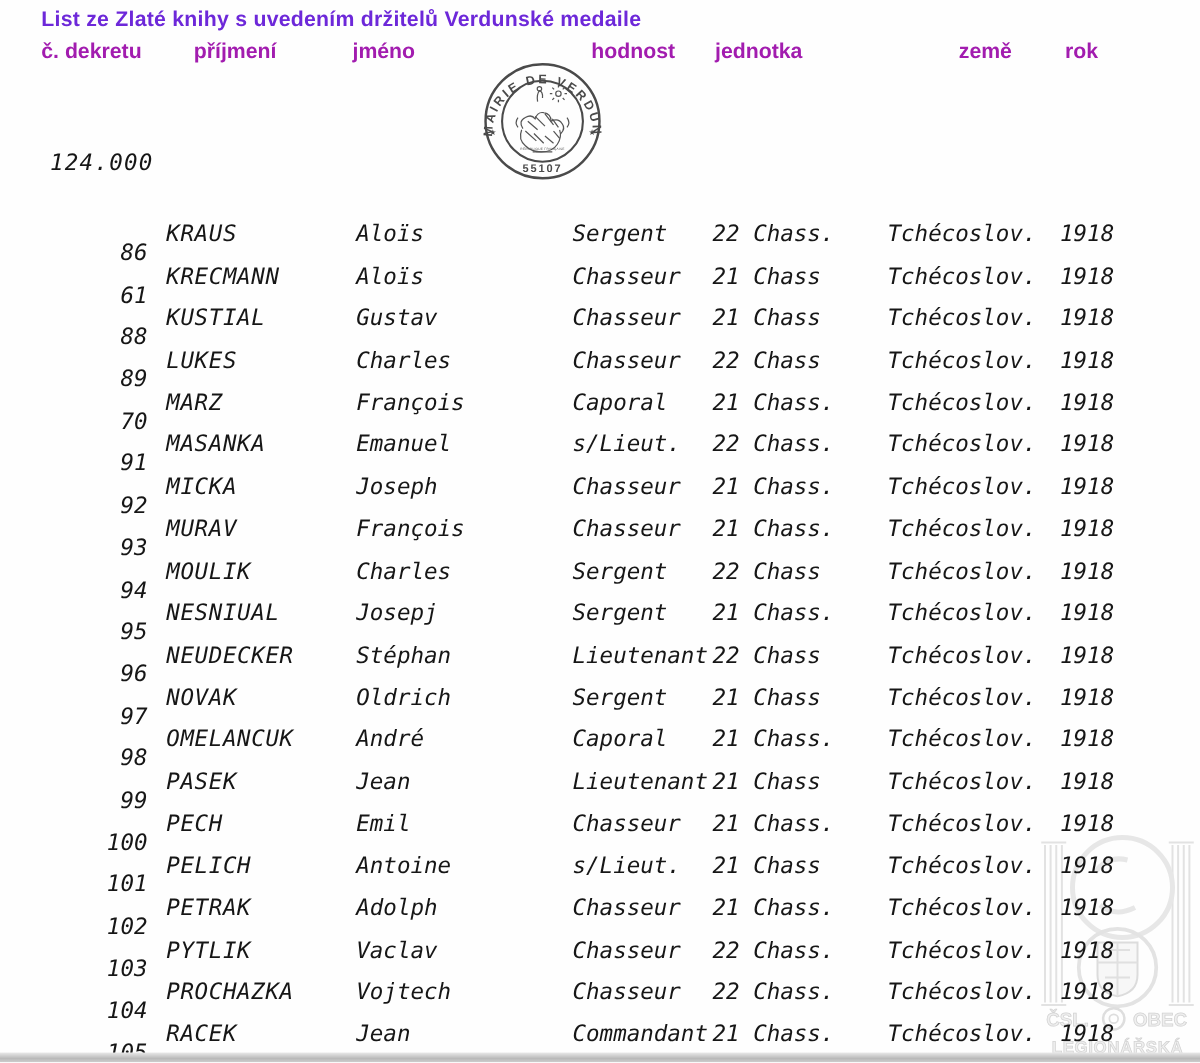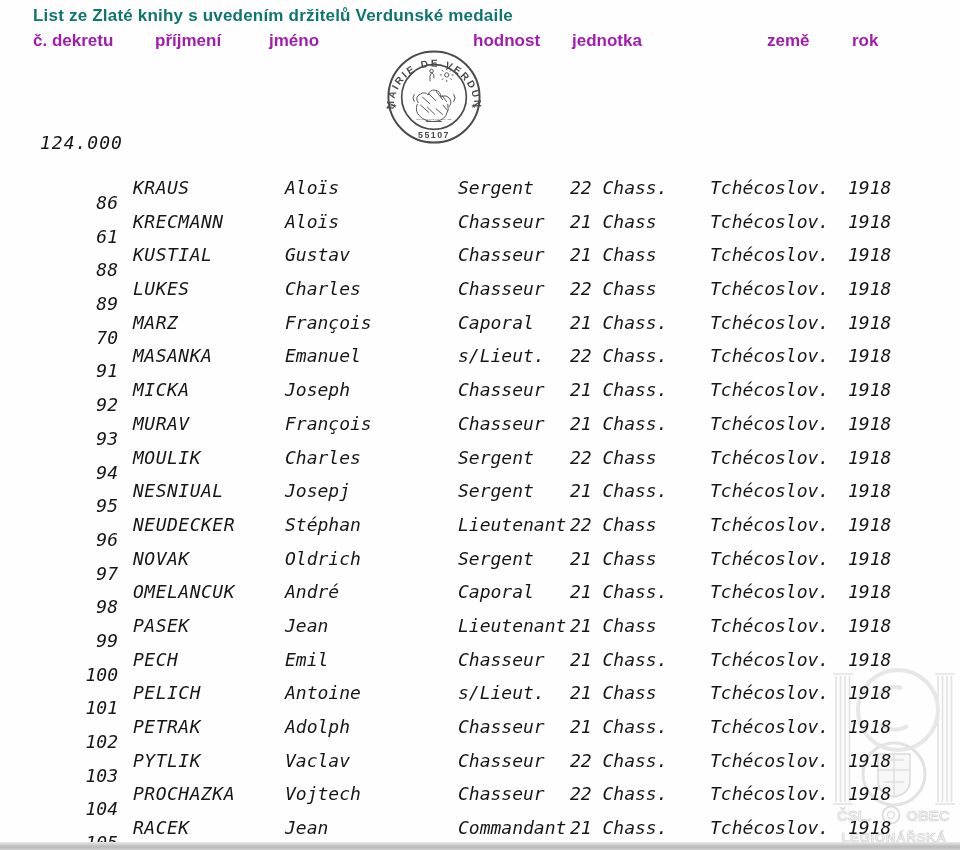--- a/index.html
+++ b/index.html
@@ -2,36 +2,36 @@
 <html><head>
 <meta charset="utf-8">
 <style>
   html,body{margin:0;padding:0;background:#ffffff;}
   .page{
     position:relative;width:960px;height:850px;background:#fefefe;
     overflow:hidden;font-family:"Liberation Sans",sans-serif;
   }
   .doc-title{
     position:absolute;left:33px;top:6px;font-size:17px;font-weight:bold;
-    color:#0f766e;letter-spacing:0.2px;
+    color:#6d28d9;letter-spacing:0.2px;
   }
   .col-headers{position:absolute;top:31px;left:0;width:960px;height:22px;}
   .col-h{position:absolute;font-size:17px;font-weight:bold;color:#a21caf;}
   .col-h.h0{left:33px;}
   .col-h.h1{left:155px;text-align:right;}
-  .col-h.h2{left:269px;text-align:center;}
+  .col-h.h2{left:282px;text-align:center;}
   .col-h.h3{left:473px;}
   .col-h.h4{left:572px;}
   .col-h.h5{left:728px;margin-left:39px;}
   .col-h.h6{left:852px;}
 
   .tw{font-family:"DejaVu Sans Mono",monospace;font-style:italic;color:#161616;}
 
   .ref-number{
-    position:absolute;left:40px;top:132px;font-size:18px;letter-spacing:1px;
+    position:absolute;left:40px;top:120px;font-size:18px;letter-spacing:1px;
   }
 
   .stamp{position:absolute;left:385px;top:48px;width:98px;height:98px;z-index:1;}
 
   .table{position:absolute;left:0;top:175px;width:960px;z-index:2;}
   .row{position:relative;height:33.7px;}
   .cell{position:absolute;top:2px;font-size:18px;white-space:nowrap;}
   .c-no{left:60px;width:58px;text-align:right;margin-top:15px;}
   .c-surname{left:133px;letter-spacing:0.5px;}
   .c-given{left:285px;}

